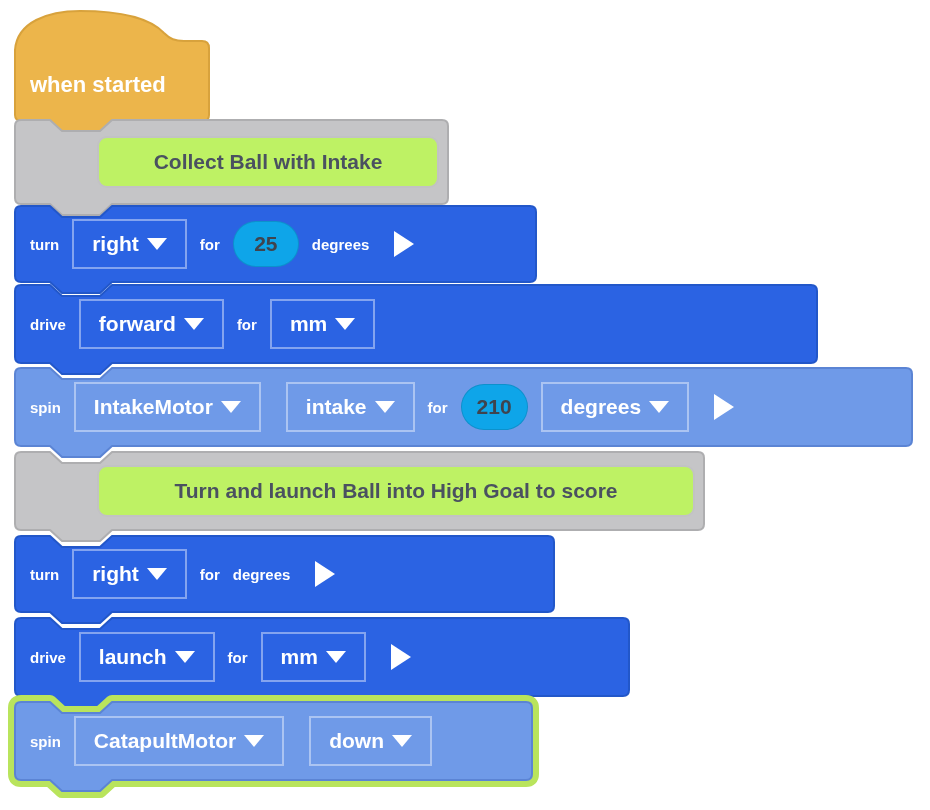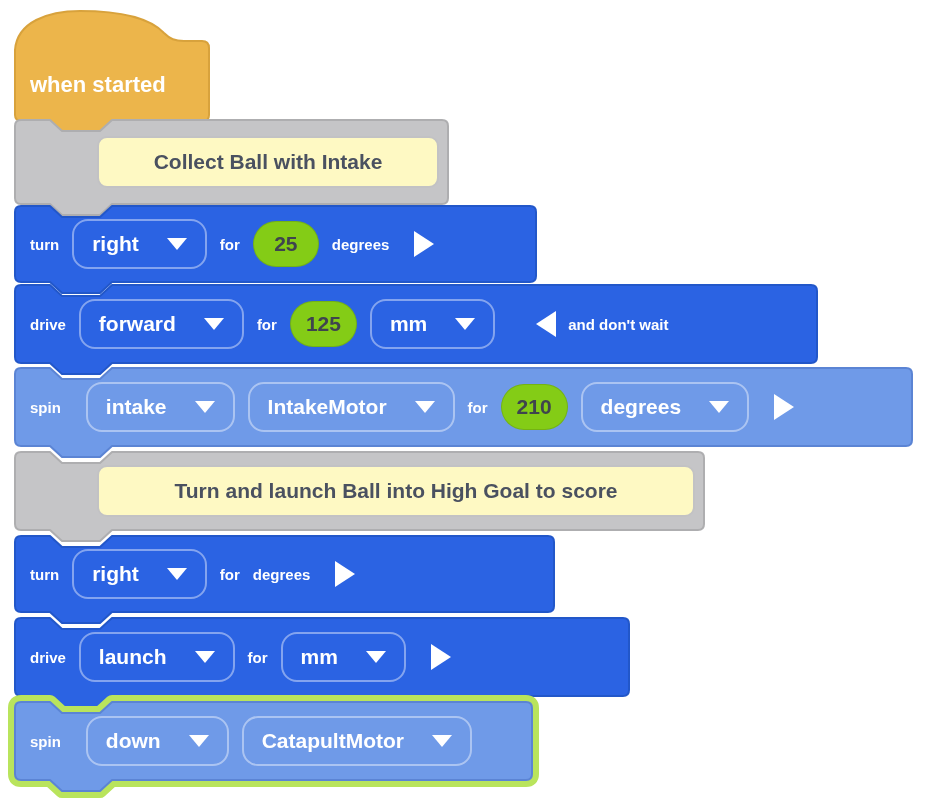--- a/index.html
+++ b/index.html
@@ -6,41 +6,41 @@
   body{background:#ffffff;font-family:"Liberation Sans", sans-serif;}
   #canvas{position:relative;width:930px;height:810px;background:#ffffff;overflow:hidden;}
 
   .block{position:absolute;left:14px;}
   .shape{position:absolute;left:0;top:0;z-index:1;}
   .content{position:absolute;left:0;top:0;width:100%;height:100%;z-index:2;
            display:flex;align-items:center;padding:0 16px;gap:13px;box-sizing:border-box;}
 
   .lbl{color:#ffffff;font-weight:700;font-size:15px;white-space:nowrap;}
 
-  .dd{height:50px;border:2px solid rgba(255,255,255,.42);border-radius:16px;
-      display:flex;align-items:center;gap:28px;padding:0 18px;box-sizing:border-box;
+  .dd{height:50px;border:2px solid rgba(255,255,255,.42);border-radius:0;
+      display:flex;align-items:center;gap:8px;padding:0 18px;box-sizing:border-box;
       color:#ffffff;font-weight:700;font-size:21px;white-space:nowrap;cursor:pointer;}
   .caret{width:0;height:0;border-style:solid;border-width:12px 10px 0 10px;
          border-color:#ffffff transparent transparent transparent;}
 
-  .oval{height:46px;min-width:66px;background:#84cc16;border:1px solid rgba(0,0,0,.12);
+  .oval{height:46px;min-width:66px;background:#0ea5e9;border:1px solid rgba(0,0,0,.12);
         border-radius:23px;display:flex;align-items:center;justify-content:center;
         padding:16px 15px;box-sizing:border-box;color:#3F444E;font-weight:700;font-size:21px;}
 
   .arrow-right{width:0;height:0;border-style:solid;border-width:13px 0 13px 20px;
                border-color:transparent transparent transparent #ffffff;margin-left:12px;}
   .arrow-left{width:0;height:0;border-style:solid;border-width:13px 20px 13px 0;
               border-color:transparent #ffffff transparent transparent;}
   .opt-group{display:flex;align-items:center;gap:12px;margin-left:28px;}
 
   .hat-content{padding-top:40px;padding-left:16px;}
   .hat-content .lbl{font-size:22px;}
 
   .comment-content{padding:0 10px 0 83px;}
-  .comment-field{flex:1;height:52px;background:#fef9c3;border:2px solid #C2C2C4;border-radius:10px;
+  .comment-field{flex:1;height:52px;background:#bef264;border:2px solid #C2C2C4;border-radius:10px;
                  display:flex;align-items:center;justify-content:center;box-sizing:border-box;
                  color:#4A5160;font-weight:700;font-size:21px;white-space:nowrap;}
   .gap-lg{margin-left:12px;}
 </style>
 </head>
 <body>
 
 <div id="canvas">
 
   <div class="block" style="top:8px;width:196px;height:114px;">
@@ -82,44 +82,39 @@
       <svg width="804" height="92" class="shape" style="overflow: visible;">
         <path d="M 7,1 L 36,1 L 48,12 L 86,12 L 98,1 L 797,1 Q 803,1 803,7 L 803,73 Q 803,79 797,79 L 98,79 L 86,90 L 48,90 L 36,79 L 7,79 Q 1,79 1,73 L 1,7 Q 1,1 7,1 Z" fill="#2B63E3" stroke="#2257C9" stroke-width="2" stroke-linejoin="round"></path>
       </svg>
     <div class="content">
       <span class="lbl">drive</span>
       <div class="dd">
         <span>forward</span>
         <span class="caret"></span>
       </div>
       <span class="lbl">for</span>
-      <div class="oval">125</div>
       <div class="dd">
         <span>mm</span>
         <span class="caret"></span>
-      </div>
-      <div class="opt-group">
-        <span class="arrow-left"></span>
-        <span class="lbl">and don't wait</span>
       </div>
     </div>
   </div>
 
   <div class="block" style="top:367px;width:899px;height:80px;">
       <svg width="899" height="92" class="shape" style="overflow: visible;">
         <path d="M 7,1 L 36,1 L 48,12 L 86,12 L 98,1 L 892,1 Q 898,1 898,7 L 898,73 Q 898,79 892,79 L 98,79 L 86,90 L 48,90 L 36,79 L 7,79 Q 1,79 1,73 L 1,7 Q 1,1 7,1 Z" fill="#6F9AE8" stroke="#5B84D4" stroke-width="2" stroke-linejoin="round"></path>
       </svg>
     <div class="content">
       <span class="lbl">spin</span>
+      <div class="dd">
+        <span>IntakeMotor</span>
+        <span class="caret"></span>
+      </div>
       <div class="dd gap-lg">
         <span>intake</span>
-        <span class="caret"></span>
-      </div>
-      <div class="dd">
-        <span>IntakeMotor</span>
         <span class="caret"></span>
       </div>
       <span class="lbl">for</span>
       <div class="oval">210</div>
       <div class="dd">
         <span>degrees</span>
         <span class="caret"></span>
       </div>
       <span class="arrow-right gap-lg"></span>
     </div>
@@ -169,24 +164,24 @@
     </div>
   </div>
 
   <div class="block" style="top:701px;width:519px;height:80px;">
       <svg width="519" height="92" class="shape" style="overflow: visible;">
         <path d="M 7,1 L 36,1 L 48,12 L 86,12 L 98,1 L 512,1 Q 518,1 518,7 L 518,73 Q 518,79 512,79 L 98,79 L 86,90 L 48,90 L 36,79 L 7,79 Q 1,79 1,73 L 1,7 Q 1,1 7,1 Z" fill="none" stroke="#B9E45C" stroke-width="14" stroke-linejoin="round"></path>
         <path d="M 7,1 L 36,1 L 48,12 L 86,12 L 98,1 L 512,1 Q 518,1 518,7 L 518,73 Q 518,79 512,79 L 98,79 L 86,90 L 48,90 L 36,79 L 7,79 Q 1,79 1,73 L 1,7 Q 1,1 7,1 Z" fill="#6F9AE8" stroke="#5B84D4" stroke-width="2" stroke-linejoin="round"></path>
       </svg>
     <div class="content">
       <span class="lbl">spin</span>
+      <div class="dd">
+        <span>CatapultMotor</span>
+        <span class="caret"></span>
+      </div>
       <div class="dd gap-lg">
         <span>down</span>
-        <span class="caret"></span>
-      </div>
-      <div class="dd">
-        <span>CatapultMotor</span>
         <span class="caret"></span>
       </div>
     </div>
   </div>
 
 </div>
 
 </body></html>

